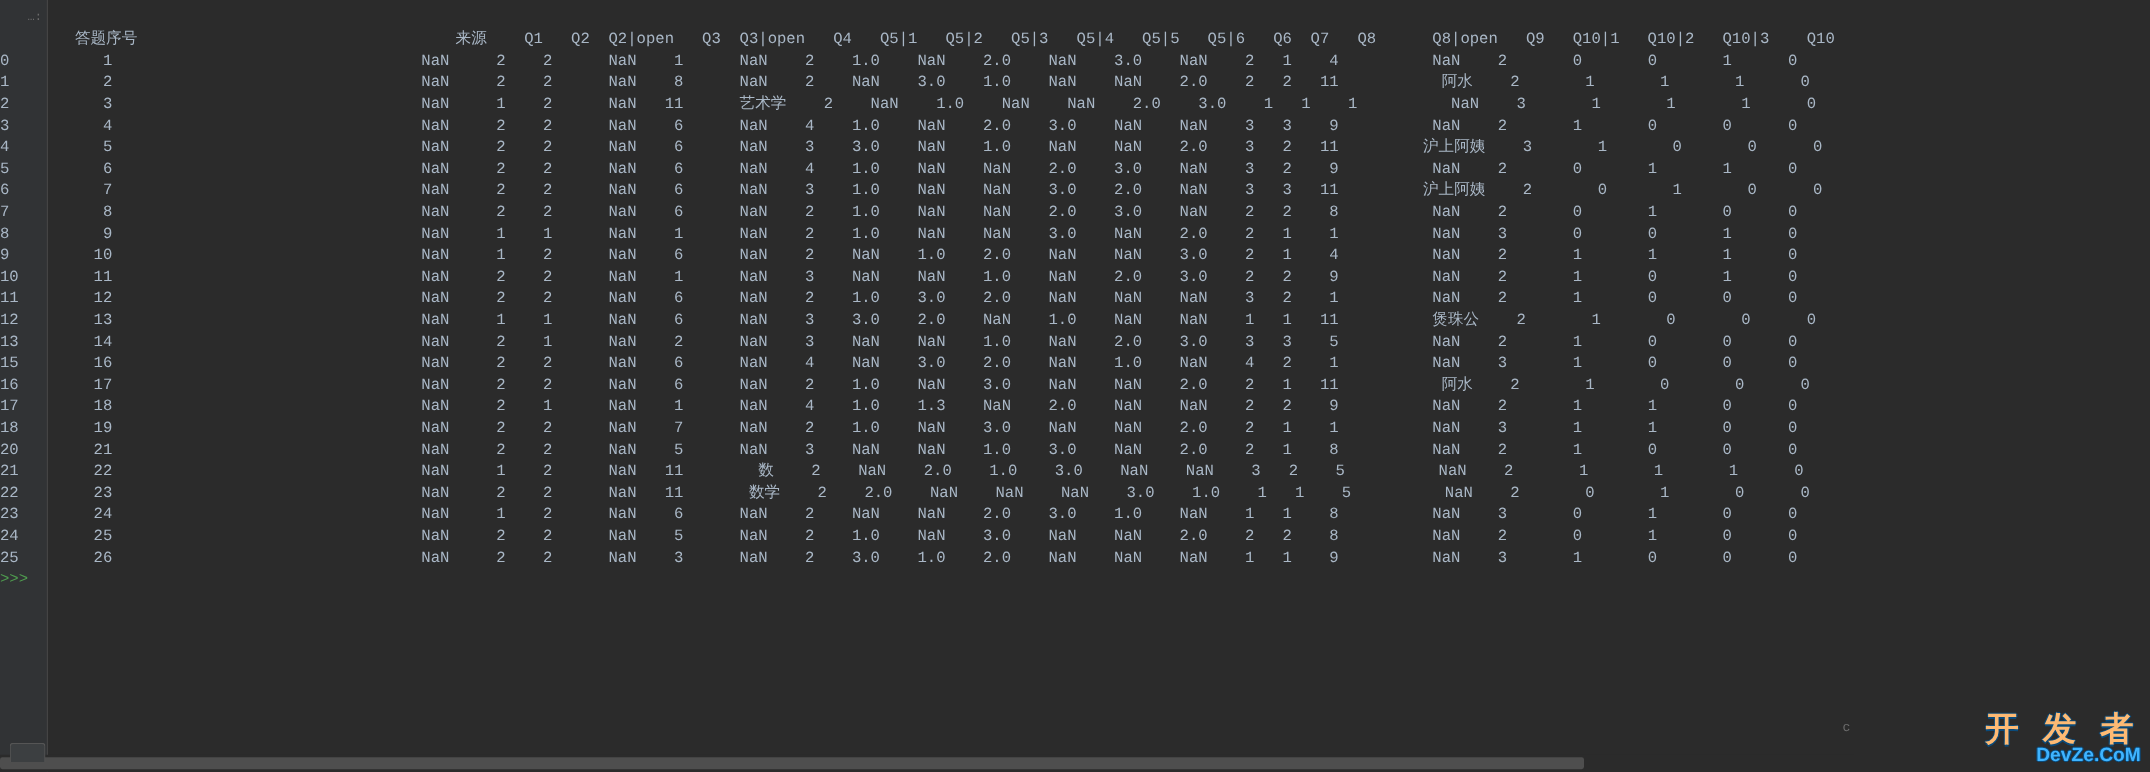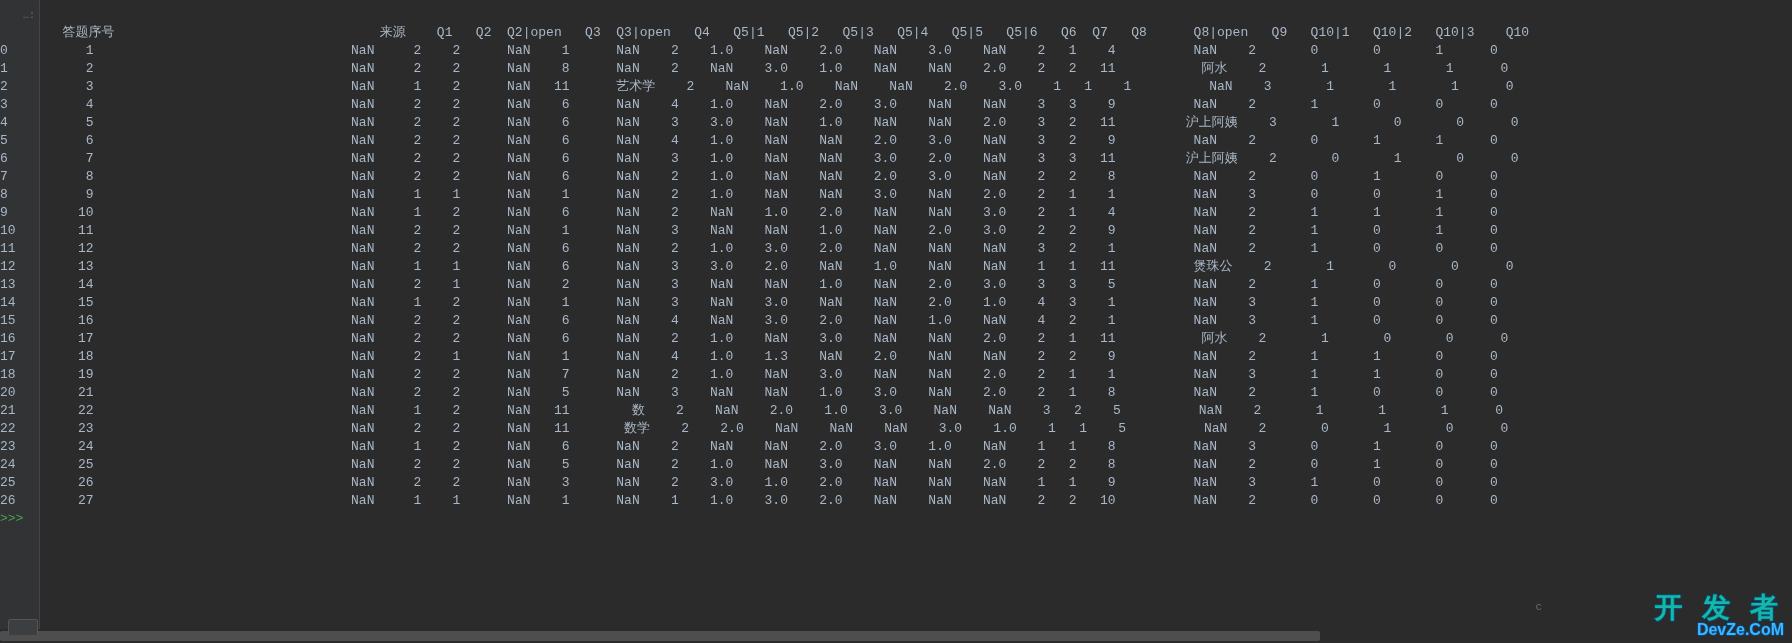--- a/index.html
+++ b/index.html
@@ -106,21 +106,21 @@
     position: absolute;
     right: 8px;
     bottom: 4px;
     font-size: 28px;
     font-weight: bold;
     font-family: "SimHei", sans-serif;
     letter-spacing: 6px;
     line-height: 1.05;
     text-align: right;
   }
-  .wm-top { color: #14b8a6; text-align: right; }
+  .wm-top { color: #fdba74; text-align: right; }
   .wm-bot { color: #3fb4ff; letter-spacing: 0; font-size: 16px; }
   .wm-outline { text-shadow: -1px 0 #0a4a7a, 1px 0 #0a4a7a, 0 -1px #0a4a7a, 0 1px #0a4a7a; }
   .small-c { position:absolute; right:250px; bottom:30px; color:#6c6c6c; font-size:11px;}
   .tab-stub {
     position: absolute;
     left: 8px;
     bottom: 8px;
     width: 30px;
     height: 16px;
     background: #3c3f41;
@@ -145,32 +145,30 @@
     <div class="row">4          5                                 NaN     2    2      NaN    6      NaN    3    3.0    NaN    1.0    NaN    NaN    2.0    3   2   11         沪上阿姨    3       1       0       0      0</div>
     <div class="row">5          6                                 NaN     2    2      NaN    6      NaN    4    1.0    NaN    NaN    2.0    3.0    NaN    3   2    9          NaN    2       0       1       1      0</div>
     <div class="row">6          7                                 NaN     2    2      NaN    6      NaN    3    1.0    NaN    NaN    3.0    2.0    NaN    3   3   11         沪上阿姨    2       0       1       0      0</div>
     <div class="row">7          8                                 NaN     2    2      NaN    6      NaN    2    1.0    NaN    NaN    2.0    3.0    NaN    2   2    8          NaN    2       0       1       0      0</div>
     <div class="row">8          9                                 NaN     1    1      NaN    1      NaN    2    1.0    NaN    NaN    3.0    NaN    2.0    2   1    1          NaN    3       0       0       1      0</div>
     <div class="row">9         10                                 NaN     1    2      NaN    6      NaN    2    NaN    1.0    2.0    NaN    NaN    3.0    2   1    4          NaN    2       1       1       1      0</div>
     <div class="row">10        11                                 NaN     2    2      NaN    1      NaN    3    NaN    NaN    1.0    NaN    2.0    3.0    2   2    9          NaN    2       1       0       1      0</div>
     <div class="row">11        12                                 NaN     2    2      NaN    6      NaN    2    1.0    3.0    2.0    NaN    NaN    NaN    3   2    1          NaN    2       1       0       0      0</div>
     <div class="row">12        13                                 NaN     1    1      NaN    6      NaN    3    3.0    2.0    NaN    1.0    NaN    NaN    1   1   11          煲珠公    2       1       0       0      0</div>
     <div class="row">13        14                                 NaN     2    1      NaN    2      NaN    3    NaN    NaN    1.0    NaN    2.0    3.0    3   3    5          NaN    2       1       0       0      0</div>
-    <div class="row">14        15                                 NaN     1    2      NaN    1      NaN    3    NaN    3.0    NaN    NaN    2.0    1.0    4   3    1          NaN    3       1       0       0      0</div>
     <div class="row">15        16                                 NaN     2    2      NaN    6      NaN    4    NaN    3.0    2.0    NaN    1.0    NaN    4   2    1          NaN    3       1       0       0      0</div>
     <div class="row">16        17                                 NaN     2    2      NaN    6      NaN    2    1.0    NaN    3.0    NaN    NaN    2.0    2   1   11           阿水    2       1       0       0      0</div>
     <div class="row">17        18                                 NaN     2    1      NaN    1      NaN    4    1.0    1.3    NaN    2.0    NaN    NaN    2   2    9          NaN    2       1       1       0      0</div>
     <div class="row">18        19                                 NaN     2    2      NaN    7      NaN    2    1.0    NaN    3.0    NaN    NaN    2.0    2   1    1          NaN    3       1       1       0      0</div>
     <div class="row">20        21                                 NaN     2    2      NaN    5      NaN    3    NaN    NaN    1.0    3.0    NaN    2.0    2   1    8          NaN    2       1       0       0      0</div>
     <div class="row">21        22                                 NaN     1    2      NaN   11        数    2    NaN    2.0    1.0    3.0    NaN    NaN    3   2    5          NaN    2       1       1       1      0</div>
     <div class="row">22        23                                 NaN     2    2      NaN   11       数学    2    2.0    NaN    NaN    NaN    3.0    1.0    1   1    5          NaN    2       0       1       0      0</div>
     <div class="row">23        24                                 NaN     1    2      NaN    6      NaN    2    NaN    NaN    2.0    3.0    1.0    NaN    1   1    8          NaN    3       0       1       0      0</div>
     <div class="row">24        25                                 NaN     2    2      NaN    5      NaN    2    1.0    NaN    3.0    NaN    NaN    2.0    2   2    8          NaN    2       0       1       0      0</div>
     <div class="row">25        26                                 NaN     2    2      NaN    3      NaN    2    3.0    1.0    2.0    NaN    NaN    NaN    1   1    9          NaN    3       1       0       0      0</div>
-    <div class="row">26        27                                 NaN     1    1      NaN    1      NaN    1    1.0    3.0    2.0    NaN    NaN    NaN    2   2   10          NaN    2       0       0       0      0</div>
     <div class="row"><span class="prompt">&gt;&gt;&gt;</span> </div>
   </div>
 
 <div class="scrollbar-v">
   <div class="scroll-thumb"></div>
 </div>
 
 <div class="arrow-strip" id="arrows" style="top: 12px;">
     <div class="arrow"></div>
     <div class="arrow">▶</div>

